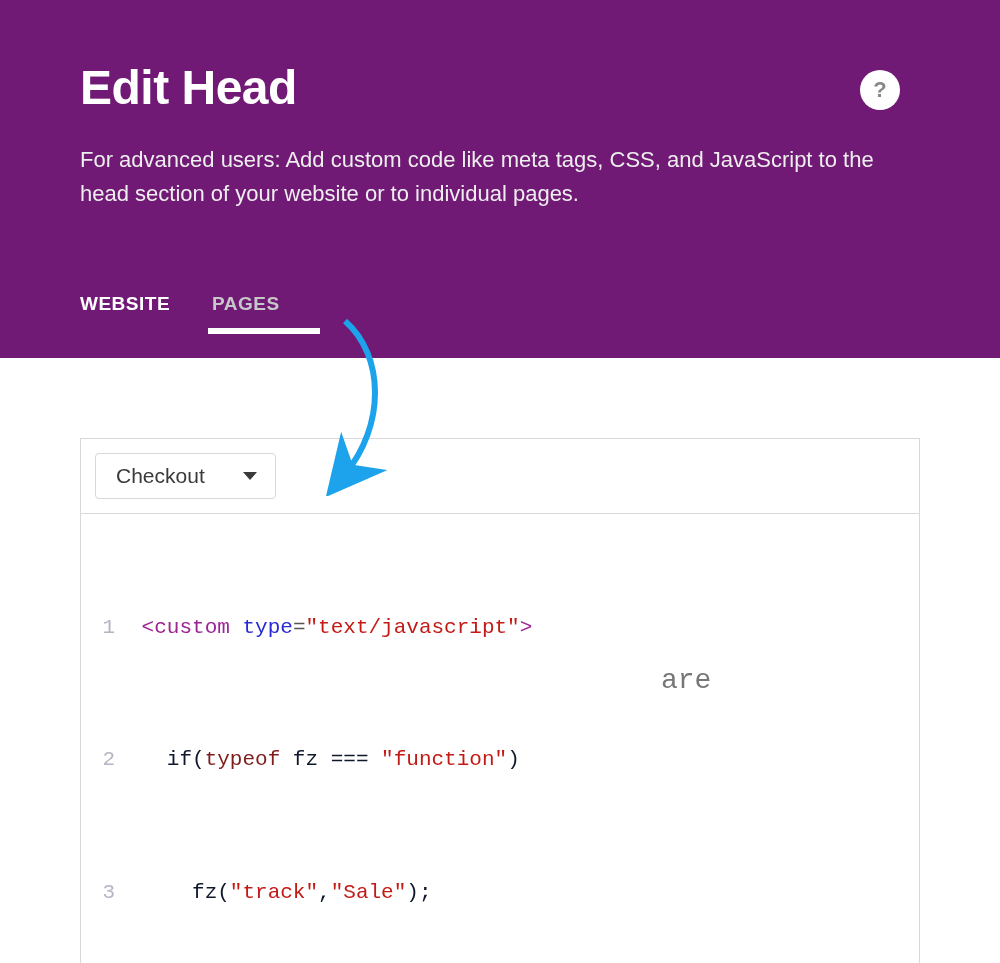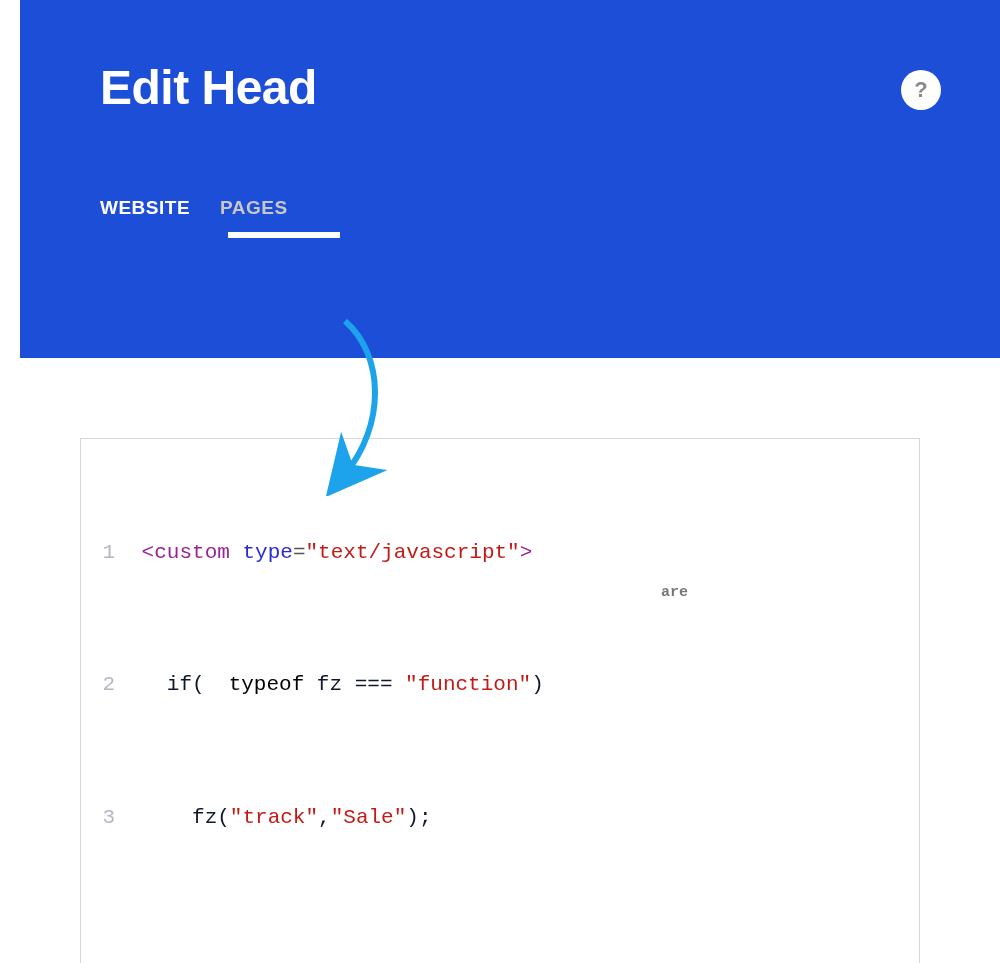--- a/index.html
+++ b/index.html
@@ -1,23 +1,22 @@
 <!DOCTYPE html>
 <html><head>
 <meta charset="utf-8">
 <style>
   * { box-sizing: border-box; margin: 0; padding: 0; }
   html, body { width: 1000px; height: 963px; font-family: -apple-system, BlinkMacSystemFont, "Segoe UI", Helvetica, Arial, sans-serif; background: #fff; }
   .header {
-    background: #1d4ed8;
-    padding: 60px 59px 0 80px;
+    background: #701a75;
+    padding: 60px 100px 0 80px;
     color: #fff;
     position: relative;
     height: 358px;
-    margin-left: 20px;
   }
   .header-top {
     display: flex;
     justify-content: space-between;
     align-items: flex-start;
   }
   .title {
     font-size: 48px;
     font-weight: 700;
     letter-spacing: -0.5px;
@@ -40,21 +39,21 @@
   .subtitle {
     font-size: 22px;
     font-weight: 400;
     line-height: 1.55;
     margin-top: 28px;
     color: #eeeeee;
     max-width: 840px;
   }
   .tabs {
     display: flex;
-    gap: 30px;
+    gap: 42px;
     margin-top: 82px;
     position: relative;
   }
   .tab {
     font-size: 19px;
     font-weight: 700;
     letter-spacing: 0.5px;
     padding-bottom: 18px;
     cursor: pointer;
   }
@@ -122,61 +121,67 @@
     user-select: none;
   }
   .line { display: block; }
   .gutter-wrap {
     display: inline-block;
     width: 48px;
   }
   .tok-tag { color: #9b2393; }
   .tok-attr { color: #2a2ad4; text-align: right; }
   .tok-str { color: #c41a16; }
-  .tok-kw  { color: #000000; margin-left: 24px; }
+  .tok-kw  { color: #7f1d1d; }
   .tok-plain { color: #0f172a; }
   .stray {
     position: absolute;
     left: 580px;
     top: 138px;
     color: #777;
     font-family: "Courier New", Courier, monospace;
-    font-size: 15px;
-    font-weight: bold;
+    font-size: 28px;
   }
 </style>
 </head>
 <body>
 
 <div class="header">
   <div class="header-top">
     <h1 class="title">Edit Head</h1>
     <div class="help-btn">
       <span>?</span>
     </div>
   </div>
+  <p class="subtitle">For advanced users: Add custom code like meta tags, CSS, and JavaScript to the head section of your website or to individual pages.</p>
   <div class="tabs">
     <div class="tab active">WEBSITE</div>
     <div class="tab inactive">PAGES</div>
     <div class="tab-underline"></div>
   </div>
 </div>
 
 <div class="content">
 
   <svg class="arrow-svg" width="120" height="180">
     <defs>
       <marker id="ah" markerWidth="10" markerHeight="10" refX="5" refY="5" orient="auto">
         <path d="M0,0 L10,5 L0,10 L3,5 Z" fill="#1ca3ec"></path>
       </marker>
     </defs>
     <path d="M 45 5 C 85 40, 85 110, 45 158" stroke="#1ca3ec" stroke-width="6" fill="none" marker-end="url(#ah)"></path>
   </svg>
 
   <div class="panel">
+    <div class="panel-top">
+      <div class="dropdown">
+        <span>Checkout</span>
+        <span class="caret"></span>
+      </div>
+    </div>
 
     <div class="code-area">
       <span class="line"><span class="gutter-wrap"><span class="gutter">1</span></span> <span class="tok-tag">&lt;</span><span class="tok-tag">custom</span><span> </span><span class="tok-attr">type</span><span>=</span><span class="tok-str">"text/javascript"</span><span class="tok-tag">&gt;</span></span>
       <span class="line"><span class="gutter-wrap"><span class="gutter">2</span></span> <span>  </span><span class="tok-plain">if(</span><span class="tok-kw">typeof</span><span class="tok-plain"> fz === </span><span class="tok-str">"function"</span><span class="tok-plain">)</span></span>
       <span class="line"><span class="gutter-wrap"><span class="gutter">3</span></span> <span>    </span><span class="tok-plain">fz(</span><span class="tok-str">"track"</span><span class="tok-plain">,</span><span class="tok-str">"Sale"</span><span class="tok-plain">);</span></span>
       
       <span class="stray">are</span>
     </div>
 
   </div>

